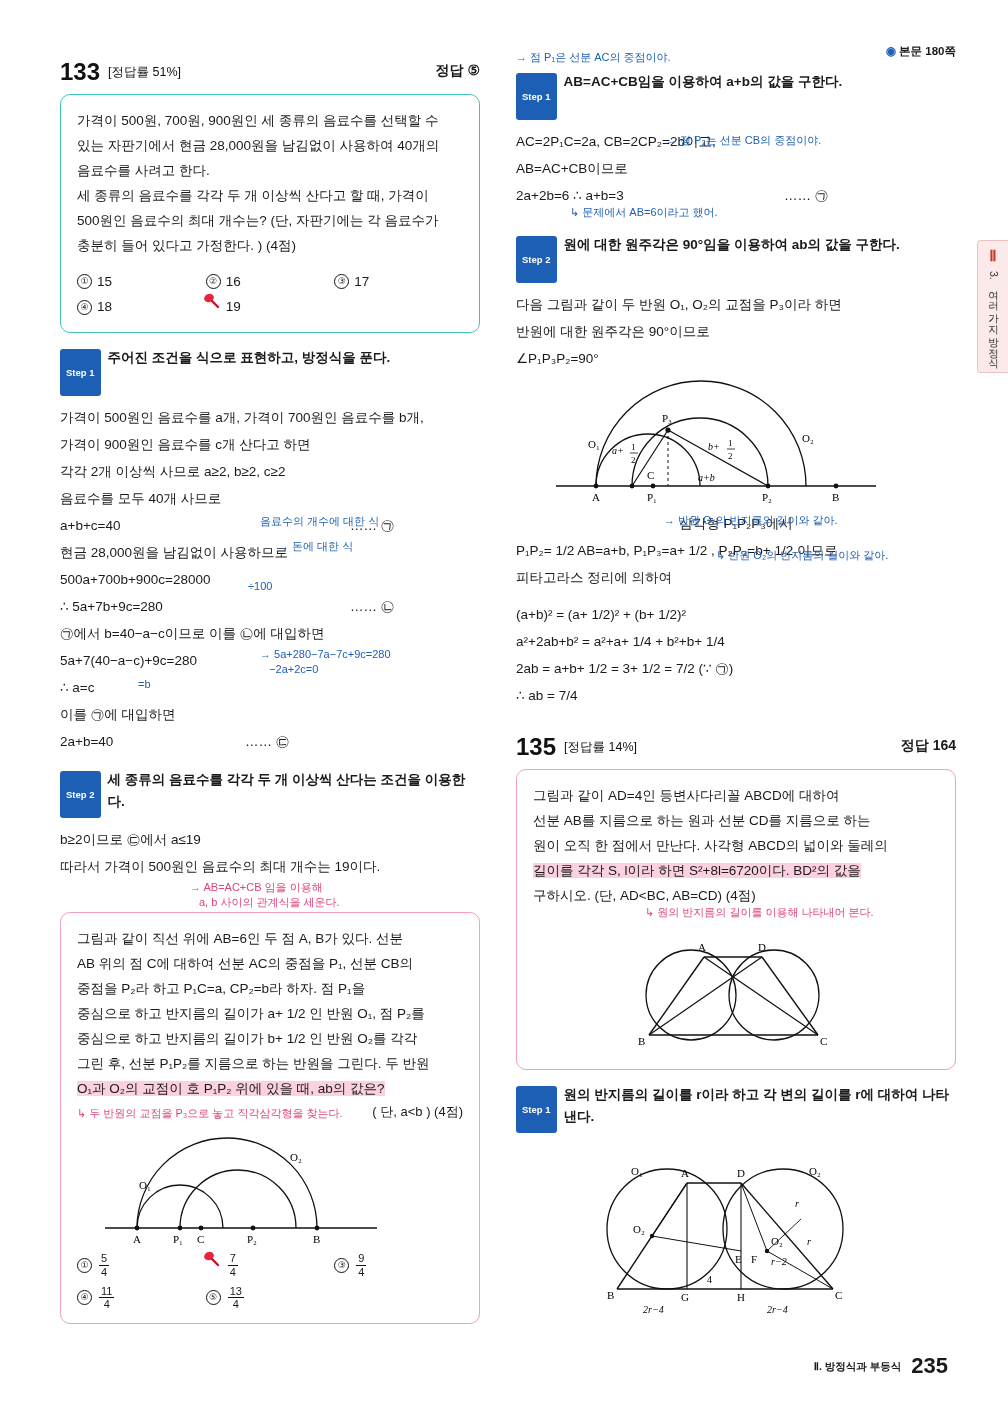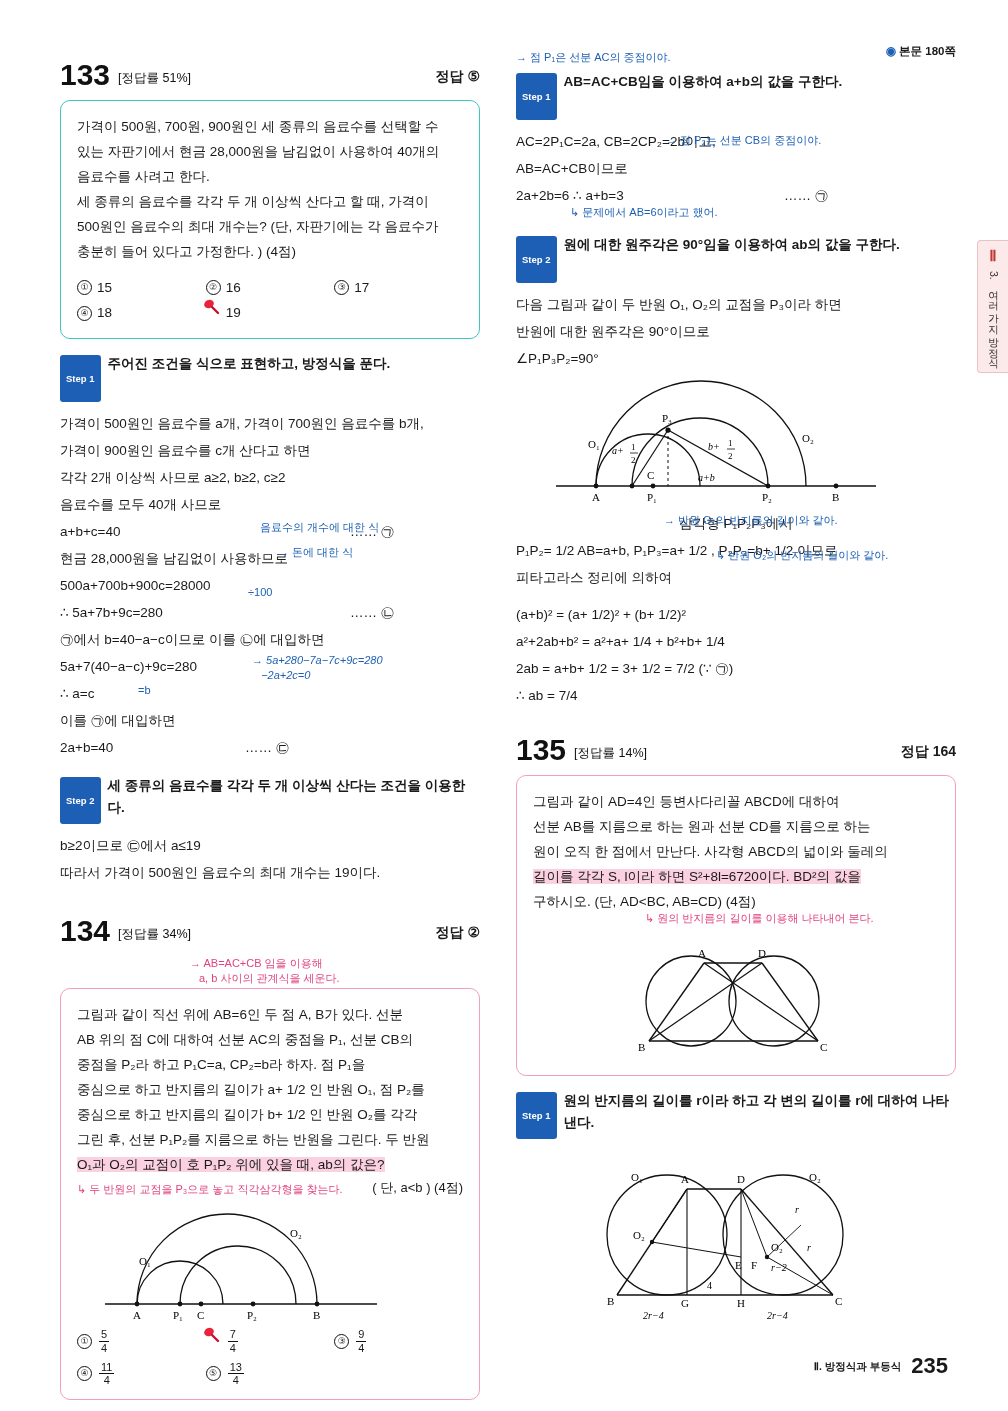--- a/index.html
+++ b/index.html
@@ -7,21 +7,21 @@
     width:1008px;height:1411px;background:#ffffff;
     font-family:"Liberation Sans", sans-serif;
     color:#1a1a1a;position:relative;overflow:hidden;
   }
   .page{position:absolute;inset:0;}
   .col-left{position:absolute;left:60px;top:60px;width:420px;}
   .col-right{position:absolute;left:516px;top:36px;width:440px;}
 
   
   .qhead{display:flex;align-items:flex-end;gap:8px;margin-bottom:10px;}
-  .qnum{font-size:30px;font-weight:bold;color:#111;line-height:1;}
+  .qnum{font-size:24px;font-weight:bold;color:#111;line-height:1;}
   .rate{font-size:12.5px;color:#111;padding-bottom:3px;}
   .ans{margin-left:auto;font-size:14px;font-weight:bold;padding-bottom:4px;}
   .ans .lbl{margin-right:4px;}
 
   
   .pbox{border:1.6px solid #3fc4c0;border-radius:10px;padding:14px 16px 12px 16px;
         font-size:13.5px;line-height:1.85;background:#fff;}
   .pbox.pink{border-color:#f2a0bd;}
   .pbox p{margin:0;}
   .choices{display:flex;flex-wrap:wrap;margin-top:10px;}
@@ -143,21 +143,21 @@
       </p>
       <p class="ln">500a+700b+900c=28000</p>
       <p class="ln" style="position:relative;">
         <span>∴ 5a+7b+9c=280</span>
         <span style="position:absolute;left:188px;top:-14px;" class="bluelabel">÷100</span>
         <span style="position:absolute;left:290px;">…… ㉡</span>
       </p>
       <p class="ln">㉠에서 b=40−a−c이므로 이를 ㉡에 대입하면</p>
       <p class="ln" style="position:relative;">
         <span>5a+7(40−a−c)+9c=280</span>
-        <span style="position:absolute;left:192px;font-style:italic;" class="bluelabel">→ <span>5a+280−7a−7c+9c=280</span><br>&nbsp;&nbsp;&nbsp;<span>−2a+2c=0</span></span>
+        <span style="position:absolute;left:200px;" class="bluelabel">→ <span>5a+280−7a−7c+9c=280</span><br>&nbsp;&nbsp;&nbsp;<span>−2a+2c=0</span></span>
       </p>
       <p class="ln" style="position:relative;">
         <span>∴ a=c</span>
         <span style="position:absolute;left:78px;top:3px;" class="bluelabel">=b</span>
       </p>
       <p class="ln">이를 ㉠에 대입하면</p>
       <p class="ln" style="position:relative;">
         <span>2a+b=40</span>
         <span style="position:absolute;left:185px;">…… ㉢</span>
       </p>
@@ -165,27 +165,20 @@
 
     <div class="step">
       <span class="stepbadge">Step 2</span>
       <span class="steptxt">세 종류의 음료수를 각각 두 개 이상씩 산다는 조건을 이용한다.</span>
     </div>
     <div class="body">
       <p class="ln">b≥2이므로 ㉢에서 a≤19</p>
       <p class="ln">따라서 가격이 500원인 음료수의 최대 개수는 19이다.</p>
     </div>
 
-    <div class="qhead" style="margin-top:30px;">
-      <div class="qnum">134</div>
-      <div class="rate">[정답률 34%]</div>
-      <div class="ans">
-        <span class="lbl">정답</span><span>②</span>
-      </div>
-    </div>
 
     <div style="position:relative;margin-left:130px;margin-bottom:2px;" class="pinklabel">
       <div>→ <span>AB=AC+CB 임을 이용해</span></div>
       <div style="margin-left:9px;">a, b 사이의 관계식을 세운다.</div>
     </div>
 
     <div class="pbox pink">
       <p>그림과 같이 직선 위에 AB=6인 두 점 A, B가 있다. 선분</p>
       <p>AB 위의 점 C에 대하여 선분 AC의 중점을 P₁, 선분 CB의</p>
       <p>중점을 P₂라 하고 P₁C=a, CP₂=b라 하자. 점 P₁을</p>

